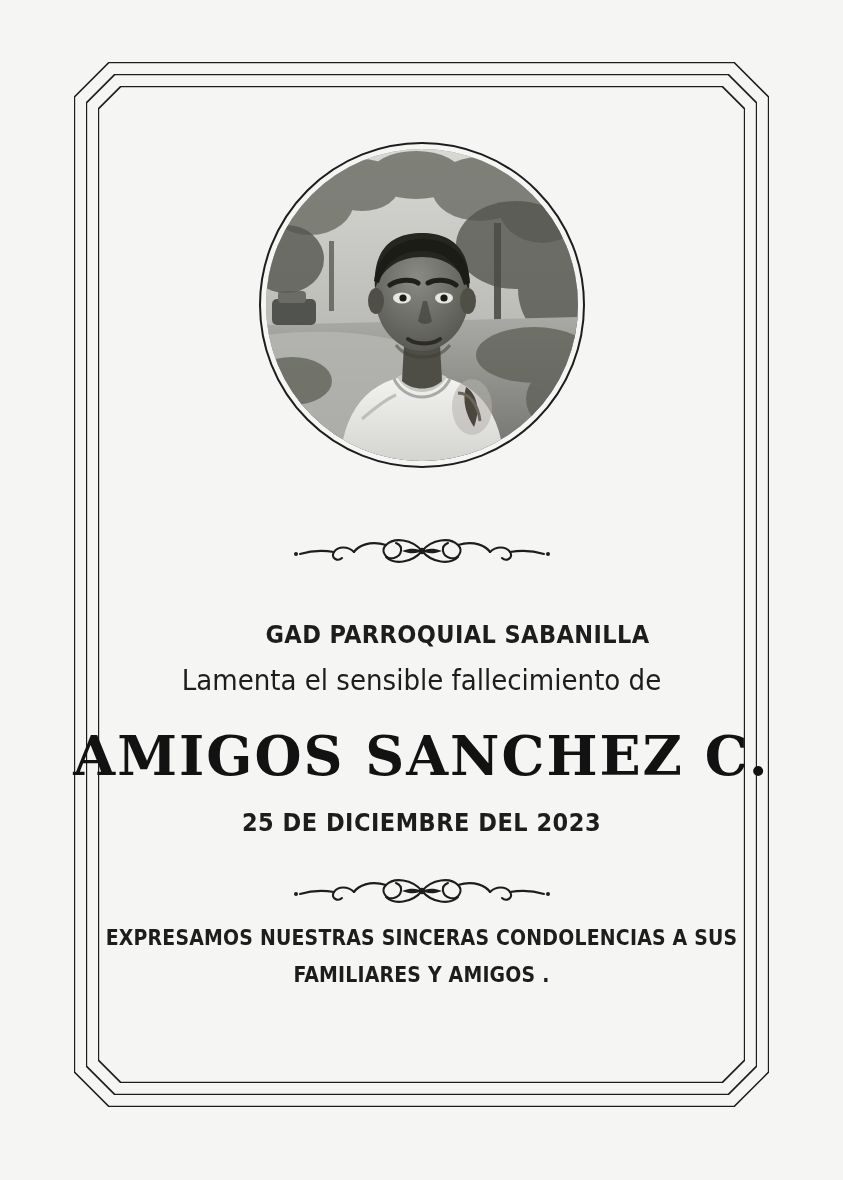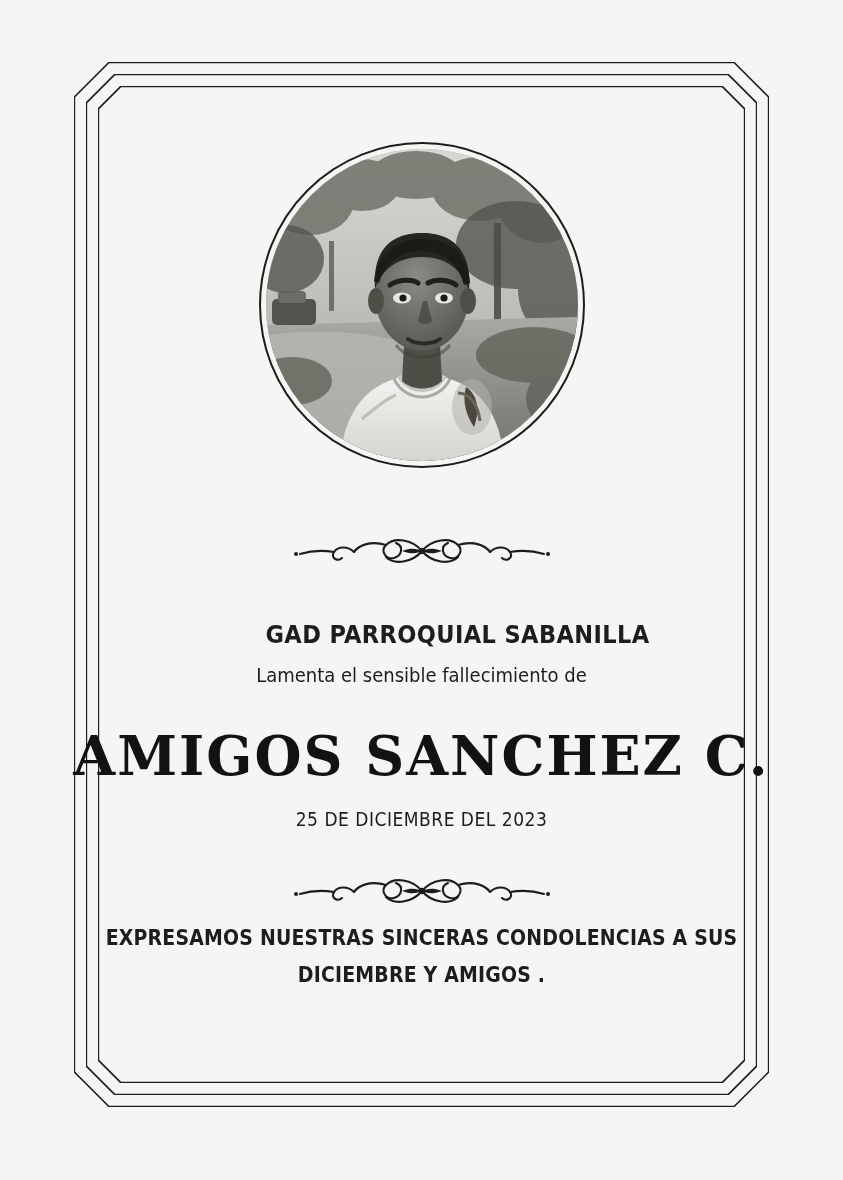--- a/index.html
+++ b/index.html
@@ -148,38 +148,38 @@
     top: 620px;
     font-size: 25px;
     letter-spacing: 0.4px;
     font-weight: 700;
     color: #1d1d1d;
     font-family: "DejaVu Sans Condensed", "Liberation Sans", sans-serif;
     margin-left: 36px;
   }
   .lament-line {
     top: 663px;
-    font-size: 20px;
+    font-size: 29px;
     color: #1d1d1d;
     font-weight: 400;
     font-family: "DejaVu Sans Condensed", "Liberation Sans", sans-serif;
   }
   .deceased-name {
     top: 728px;
     font-family: "DejaVu Serif", "Liberation Serif", serif;
     font-size: 54px;
     font-weight: 700;
     letter-spacing: 2px;
     color: #121212;
     line-height: 1.05;
   }
   .date-line {
     top: 808px;
-    font-size: 19px;
-    font-weight: 400;
+    font-size: 25px;
+    font-weight: 700;
     letter-spacing: 0.5px;
     color: #1d1d1d;
     font-family: "DejaVu Sans Condensed", "Liberation Sans", sans-serif;
   }
   .condolence {
     top: 920px;
     font-size: 21px;
     font-weight: 700;
     letter-spacing: 0.2px;
     color: #1d1d1d;
@@ -354,16 +354,16 @@
       </g>
       <g fill="#1d1d1d">
         <path d="M140 23 C150 19 156 21 160 23 C156 25 150 27 140 23 Z"></path>
         <path d="M180 23 C170 19 164 21 160 23 C164 25 170 27 180 23 Z"></path>
       </g>
     </svg>
   </div>
 
   <div class="text-block condolence">
     <span class="l1">EXPRESAMOS NUESTRAS SINCERAS CONDOLENCIAS A SUS</span>
-    <span class="l2">DICIEMBRE Y AMIGOS .</span>
+    <span class="l2">FAMILIARES Y AMIGOS .</span>
   </div>
 
 </div>
 
 </body></html>

